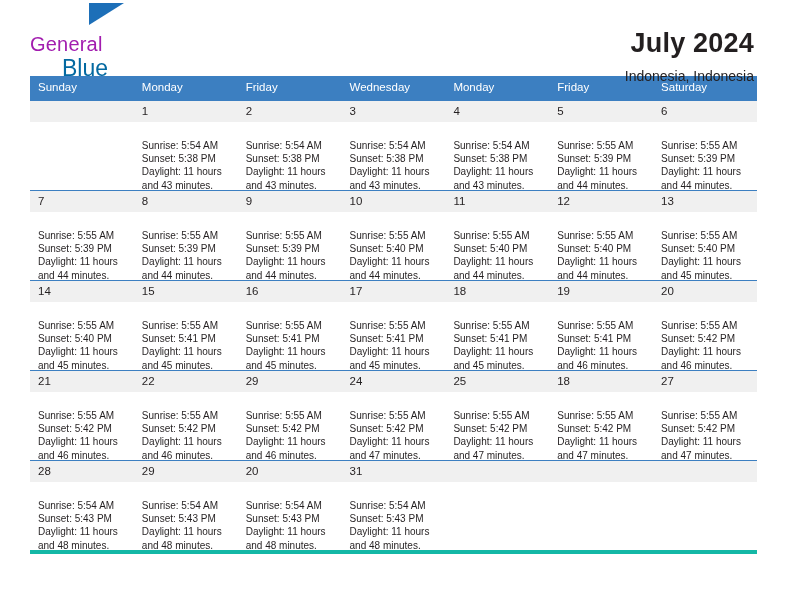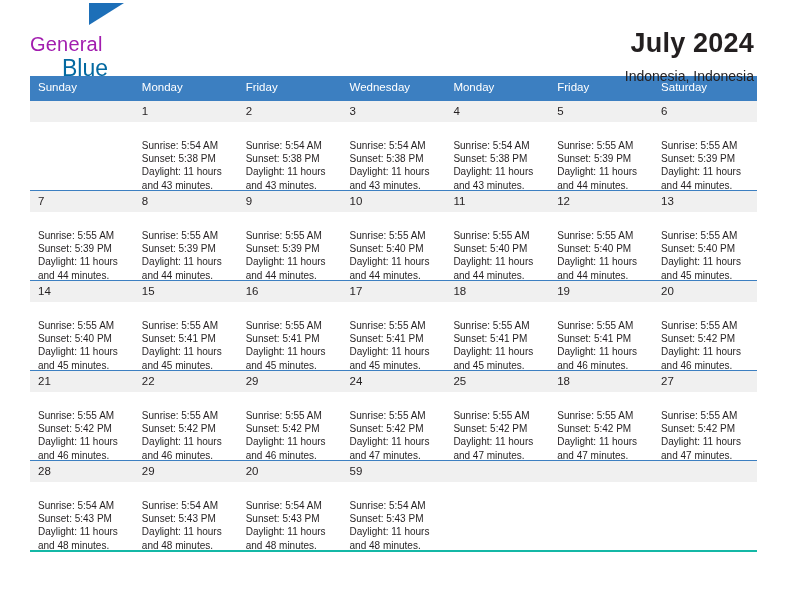--- a/index.html
+++ b/index.html
@@ -128,21 +128,21 @@
   .daynum.empty { color: transparent; }
 
   .detail {
     padding: 17px 6px 0 8px;
     font-size: 10px;
     line-height: 13.2px;
     color: #231f20;
   }
   .detail div { white-space: nowrap; }
 
-  .calendar .last-row > td { border-bottom: 2px solid #14b8a6; }
+  .calendar .last-row > td { border-bottom: 4px solid #14b8a6; }
 </style>
 </head>
 <body>
 
 <div class="page">
 
   <div class="header">
 
     <div class="brand">
       <span class="brand-row1">General</span>
@@ -509,21 +509,21 @@
               <div class="detail">
                 <div>Sunrise: 5:54 AM</div>
                 <div>Sunset: 5:43 PM</div>
                 <div>Daylight: 11 hours</div>
                 <div>and 48 minutes.</div>
               </div>
             </div>
           </td>
           <td>
             <div class="cell">
-              <div class="daynum">59</div>
+              <div class="daynum">31</div>
               <div class="detail">
                 <div>Sunrise: 5:54 AM</div>
                 <div>Sunset: 5:43 PM</div>
                 <div>Daylight: 11 hours</div>
                 <div>and 48 minutes.</div>
               </div>
             </div>
           </td>
           <td>
             <div class="cell">

